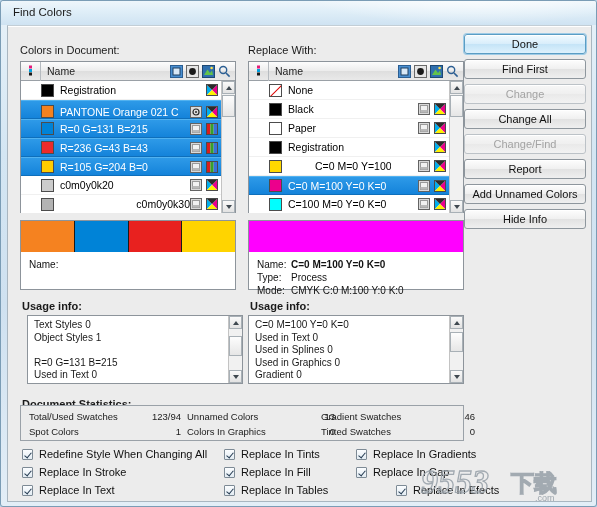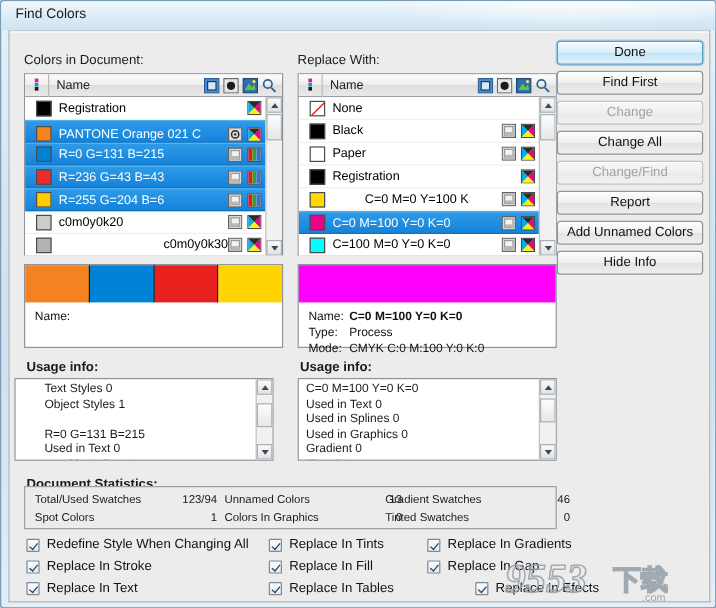--- a/index.html
+++ b/index.html
@@ -52,21 +52,21 @@
     border-right:1px solid #b6bbc0;box-sizing:border-box;}
   .hcell-name{flex:1;padding-left:6px;font-size:10.5px;color:#232323;}
   .hicons{display:flex;align-items:center;gap:3px;padding-right:4px;}
   .hico{width:13px;height:13px;display:block;}
 
   .listbody{position:relative;overflow:hidden;background:#fff;}
   .row{
     position:relative;height:19px;box-sizing:border-box;
     display:flex;align-items:center;
     border-bottom:1px solid #f0f0f0;
-    padding-left:9px;
+    padding-left:20px;
   }
   .row.sel{background:#1e8fe0;color:#fff;
     background-image:linear-gradient(180deg,#2e9ae8 0%,#1483da 100%);
     border-bottom:1px solid #0e6fbb;border-top:1px solid #52b2f0;}
   .sw{width:13px;height:13px;box-sizing:border-box;border:1px solid #4c4c4c;flex:0 0 auto;}
   .sw.none{background:#fff;position:relative;overflow:hidden;}
   .sw.none:after{content:"";position:absolute;left:-3px;top:5.5px;width:19px;height:1.4px;
     background:#d00;transform:rotate(-45deg);}
   .rname{flex:1;padding-left:6px;font-size:10.5px;white-space:nowrap;overflow:hidden;}
   .rico{display:flex;align-items:center;gap:4px;padding-right:5px;}
@@ -240,21 +240,21 @@
               <svg class="ic" viewBox="0 0 12 12">
                 <rect x="0.5" y="0.5" width="11" height="11" fill="#ffffff" stroke="#4a4a4a"></rect>
                 <rect x="1" y="1" width="3.4" height="10" fill="#d81e1e"></rect>
                 <rect x="4.4" y="1" width="3.3" height="10" fill="#35a02c"></rect>
                 <rect x="7.7" y="1" width="3.3" height="10" fill="#3a6fd8"></rect>
               </svg>
             </span>
           </div>
           <div class="row sel" style="width: 202px;">
             <span class="sw" style="background:#ffcc00;"></span>
-            <span class="rname">R=255 G=204 B=6</span>
+            <span class="rname">R=105 G=204 B=0</span>
             <span class="rico">
               <svg class="ic" viewBox="0 0 12 12">
                 <rect x="0.5" y="0.5" width="11" height="11" fill="#d9d9d9" stroke="#636363"></rect>
                 <rect x="2.5" y="2.5" width="7" height="7" fill="#f2f2f2" stroke="#9a9a9a"></rect>
                 <rect x="2.5" y="7" width="7" height="2.5" fill="#b9b9b9"></rect>
               </svg>
               <svg class="ic" viewBox="0 0 12 12">
                 <rect x="0.5" y="0.5" width="11" height="11" fill="#ffffff" stroke="#4a4a4a"></rect>
                 <rect x="1" y="1" width="3.4" height="10" fill="#d81e1e"></rect>
                 <rect x="4.4" y="1" width="3.3" height="10" fill="#35a02c"></rect>
@@ -482,21 +482,21 @@
           <div style="background: rgb(255, 0, 255);"></div>
         </div>
       <div class="infotext">
         <div><span class="lbl">Name:</span><span class="strong">C=0 M=100 Y=0 K=0</span></div>
         <div><span class="lbl">Type:</span><span>Process</span></div>
         <div><span class="lbl">Mode:</span><span>CMYK   C:0   M:100   Y:0   K:0</span></div>
       </div>
     </div>
 
     <div class="glabel" style="left:14px;top:274px;font-weight:bold;">Usage info:</div>
-    <div class="usagebox" style="left:4px;top:289px;width:216px;height:69px;padding-left:18px;">
+    <div class="usagebox" style="left:19px;top:289px;width:216px;height:69px;">
       <div class="usagelines" id="left-usage-lines"><div>Text Styles 0</div><div>Object Styles 1</div><div>&nbsp;</div><div>R=0 G=131 B=215</div><div>Used in Text 0</div><div>Used in Splines 0</div></div>
       <div class="vsb">
         <div class="arr">
             <i class="tri up"></i>
           </div>
         <div class="thumb" style="top:20px;height:20px;"></div>
         <div class="arr bot">
             <i class="tri dn"></i>
           </div>
       </div>

